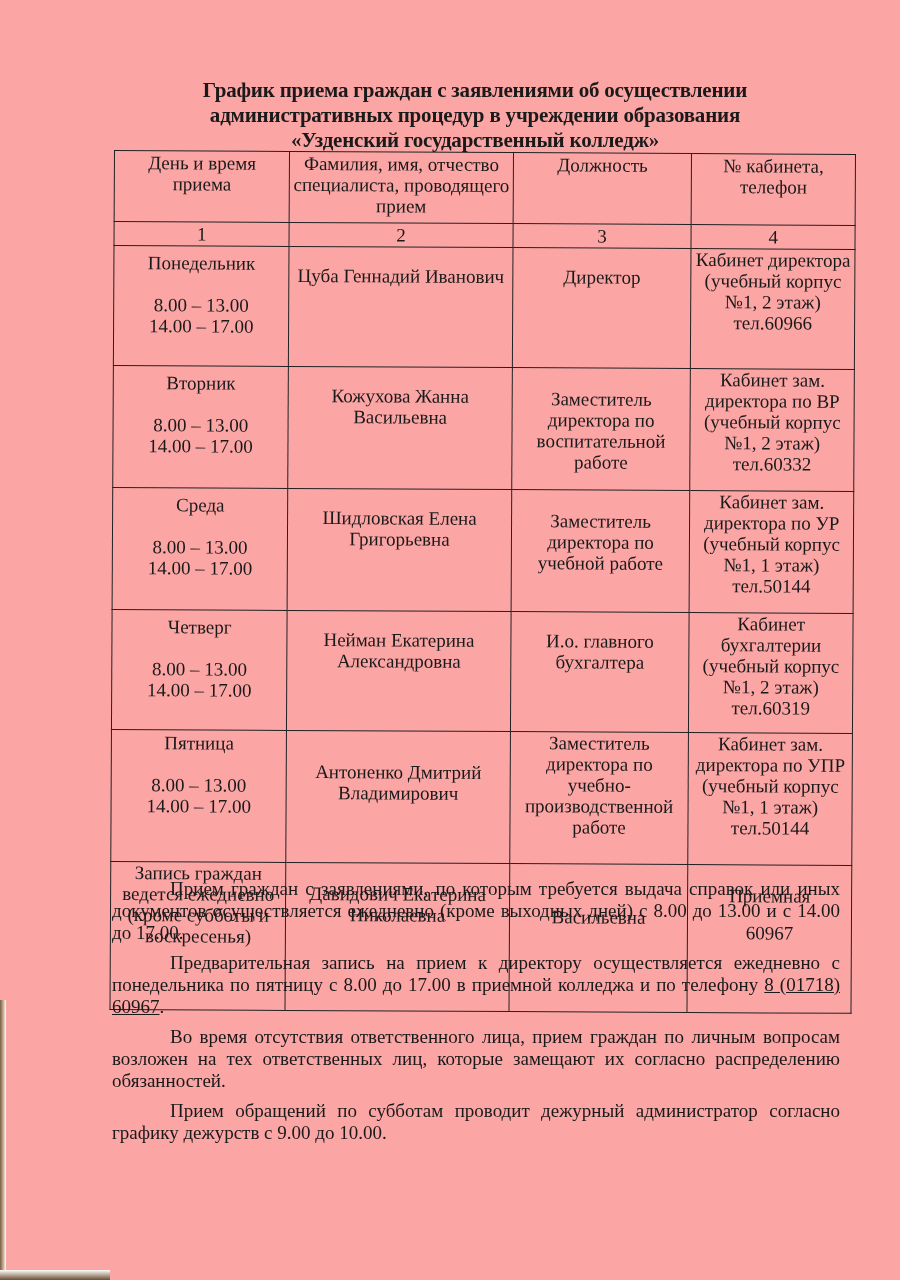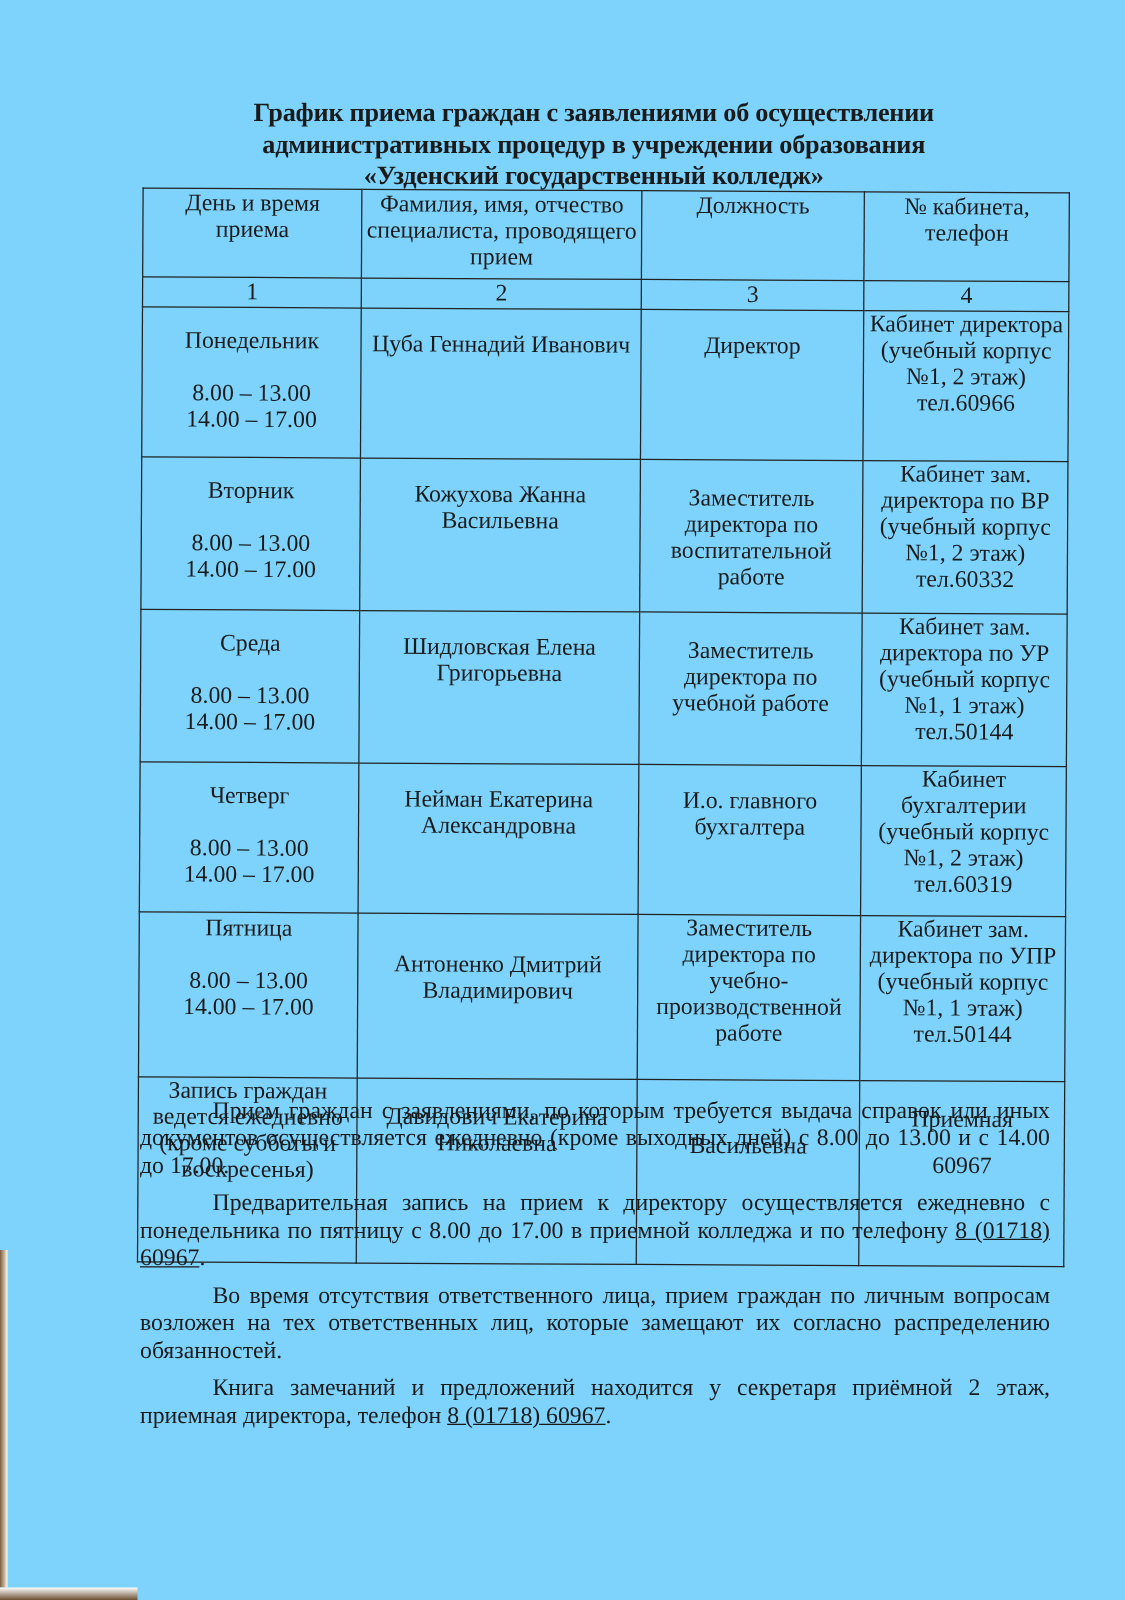--- a/index.html
+++ b/index.html
@@ -5,21 +5,21 @@
   html, body { margin: 0; padding: 0; }
   body {
     width: 900px; height: 1280px; overflow: hidden;
     background: #fdfdfb;
     font-family: "Liberation Serif", "DejaVu Serif", serif;
     color: #1a1a1a;
     position: relative;
   }
   .page {
     position: absolute; left: 0; top: 0; width: 900px; height: 1280px;
-    background: #7dd3fc;
+    background: #fca5a5;
   }
   .edge-left {
     position: absolute; left: 0; top: 1000px; width: 6px; height: 270px;
     background: linear-gradient(to right, #7b5e40, #c9b79f 60%, #fefefd);
   }
   .edge-bottom {
     position: absolute; left: 0; top: 1270px; width: 110px; height: 10px;
     background: linear-gradient(to bottom, #fefefd, #6b4f33);
   }
   .title {
@@ -33,21 +33,21 @@
     transform: rotate(0.3deg); transform-origin: top left;
   }
   table.schedule td {
     border: 1.5px solid #222; text-align: center; vertical-align: top;
     padding: 1px 3px;
   }
   .c1 { width: 172px; } .c2 { width: 222px; } .c3 { width: 173px; font-family: Liberation Serif, serif; } .c4 { width: 160px; margin-left: 20px; }
   .hdr td { height: 68px; }
   .num td { height: 20px; padding: 0; }
   .row td { height: 100px; }
-  .row .day { padding-top: 16px; }
+  .row .day { padding-top: 6px; }
   .row .name { padding-top: 18px; }
   .row .pos { padding-top: 18px; border-radius: 10px; }
   .row .cab { padding-top: 0; }
   .day-name { display: block; margin-bottom: 21px; }
   .time { display: block; }
   .row.r5 .day { padding-top: 2px; }
   .row.r5 .name { padding-top: 30px; }
   .row.r5 .pos { padding-top: 0; }
   .row.r6 td { height: 104px; }
   .row.r6 .day { padding-top: 0; }
@@ -156,15 +156,15 @@
         <span class="p2">60967</span>
       </td>
     </tr>
   </tbody>
     </table>
 
   <div class="paras">
     <p>Прием граждан с заявлениями, по которым требуется выдача справок или иных документов осуществляется ежедневно (кроме выходных дней) с 8.00 до 13.00 и с 14.00 до 17.00.</p>
     <p><span>Предварительная запись на прием к директору осуществляется ежедневно с понедельника по пятницу с 8.00 до 17.00 в приемной колледжа и по телефону </span><span class="u">8 (01718) 60967</span><span>.</span></p>
     <p>Во время отсутствия ответственного лица, прием граждан по личным вопросам возложен на тех ответственных лиц, которые замещают их согласно распределению обязанностей.</p>
-    <p><span>Книга замечаний и предложений находится у секретаря приёмной 2 этаж, приемная директора, телефон </span><span class="u">8 (01718) 60967</span><span>.</span></p>
+    <p>Прием обращений по субботам проводит дежурный администратор согласно графику дежурств с 9.00 до 10.00.</p>
   </div>
 </div>
 
 </body></html>

